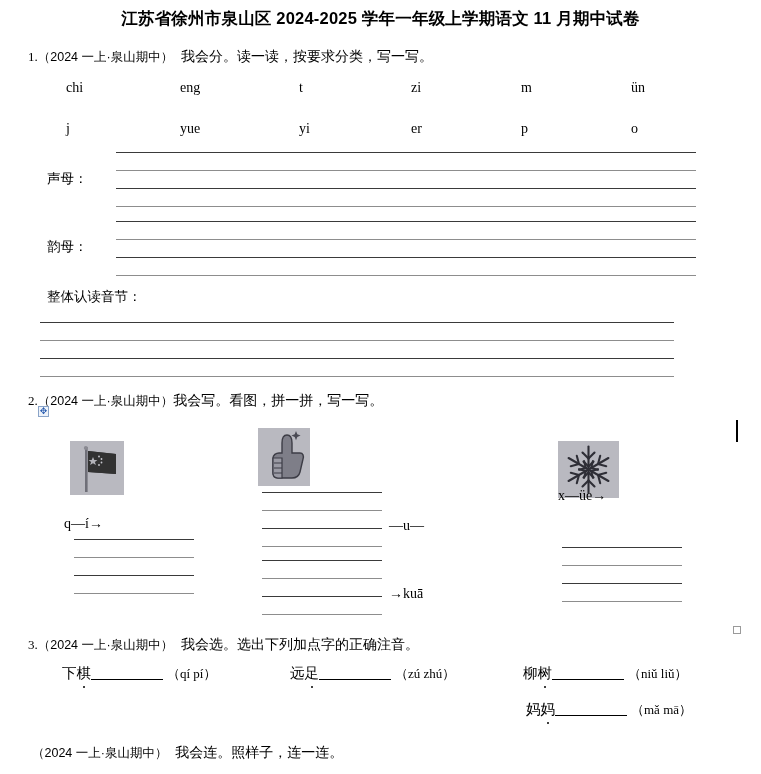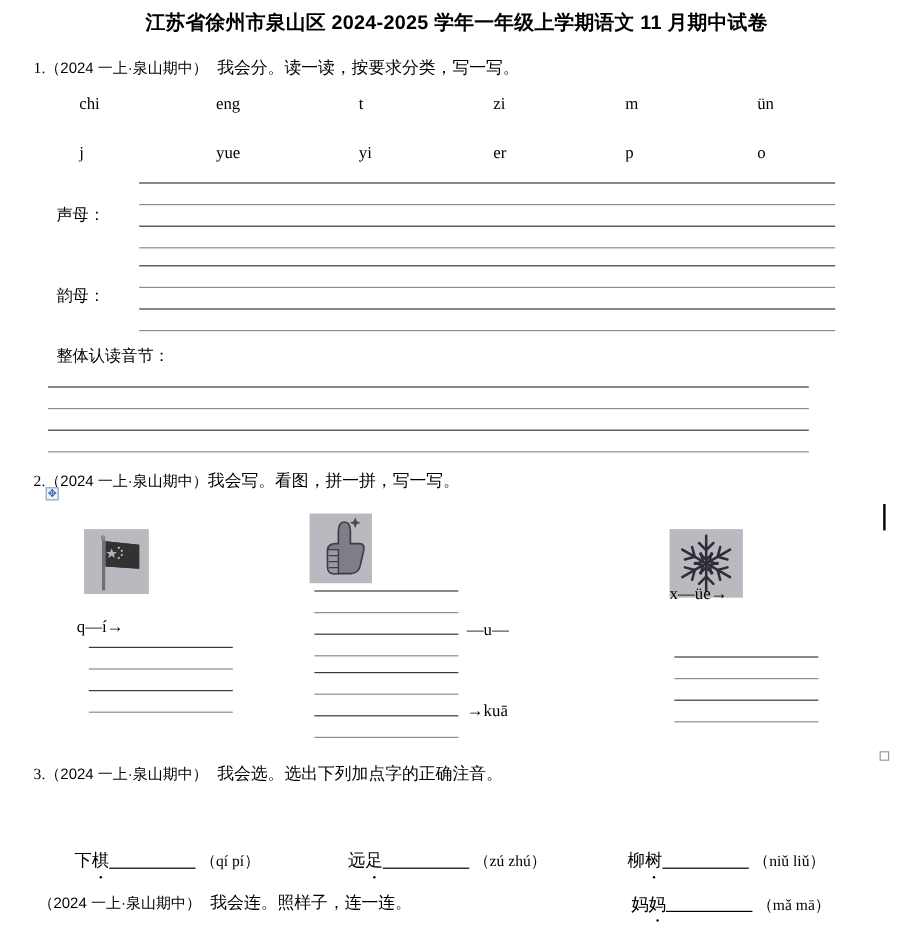--- a/index.html
+++ b/index.html
@@ -105,21 +105,20 @@
 
   .pic-label {
     position: absolute;
     font-family: "Liberation Serif", "DejaVu Serif", serif;
     font-size: 14px;
     white-space: nowrap;
   }
   .q3item {
     position: absolute;
     white-space: nowrap;
-    margin-top: 44px;
   }
   .word {
     position: relative;
     font-family: "Liberation Sans", "DejaVu Sans", sans-serif;
     font-size: 14.5px;
   }
   .dotchar {
     position: relative;
     display: inline-block;
   }

